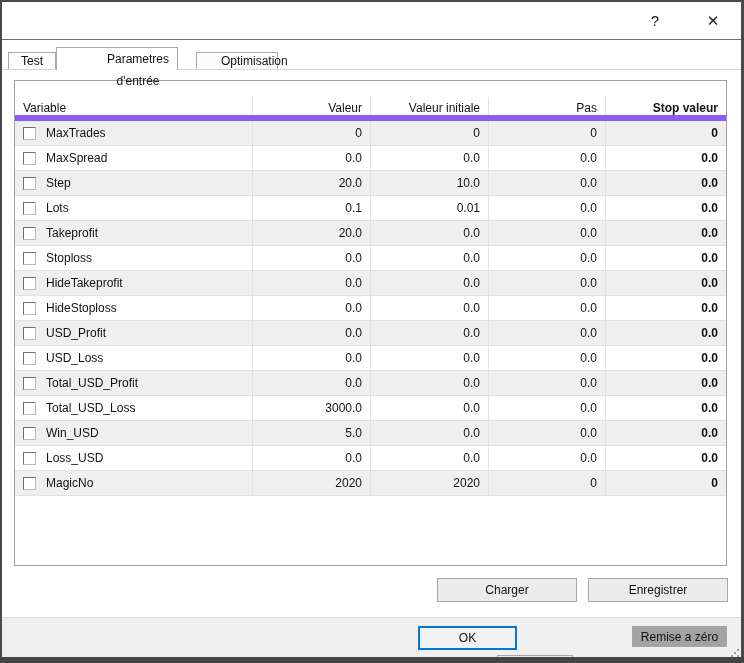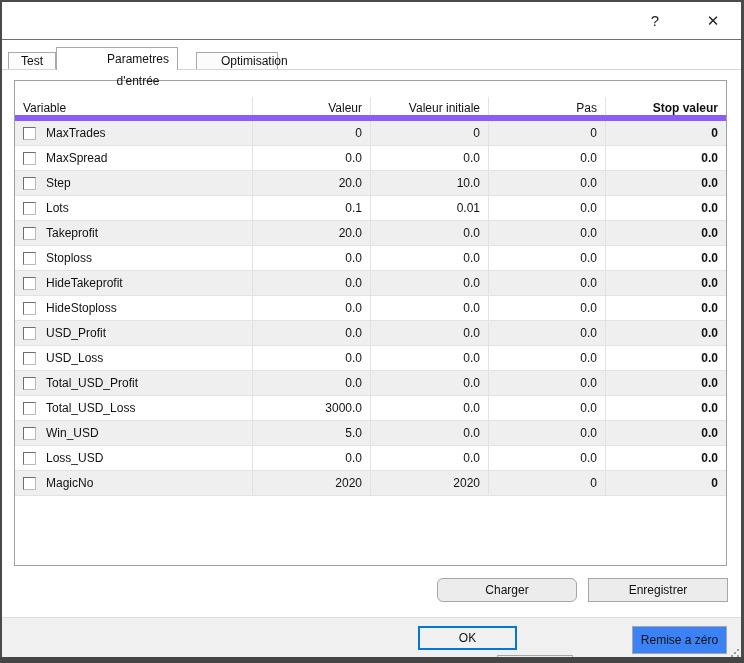--- a/index.html
+++ b/index.html
@@ -41,28 +41,28 @@
   .th-variable { text-align:left; padding-left:8px; }
   .t-row { height:25px; border-bottom:1px solid #e2e2e2; background:#fff; }
   .t-row.alt { background:#efefef; }
   .cell-var { display:flex; align-items:center; padding-left:8px; border-right:1px solid #e2e2e2; overflow:hidden; white-space:nowrap; }
   .cell-val { line-height:24px; }
   .checkbox { width:13px; height:13px; flex:0 0 13px; background:#fff; border:1px solid;
               border-color:#6e6e6e #b9b9b9 #b9b9b9 #6e6e6e; margin-right:10px; }
 
   
   .btn { position:absolute; background:#ececec; border:1px solid #a6a6a6; font-family:inherit; font-size:12px; color:#111; text-align:center; padding:0; cursor:default; }
-  .btn-charger     { left:437px; top:578px; width:140px; height:24px;border-radius:6px; }
+  .btn-charger     { left:437px; top:578px; width:140px; height:24px; }
   .btn-enregistrer { left:588px; top:578px; width:140px; height:24px; }
 
   
   .footer { position:absolute; left:2px; top:617px; width:739px; height:40px; background:#f0f0f0; border-top:1px solid #dcdcdc; }
   .btn-ok     { left:418px; top:626px; width:99px; height:24px; border:2px solid #0078d7; background:#f1f1f1; }
   .btn-annuler{ left:497px; top:626px; width:76px; height:24px; background:#eeeeee;margin-top:29px; }
-  .btn-remise { left:632px; top:626px; width:95px; height:28px; background:#3b82f6; }
+  .btn-remise { left:632px; top:626px; width:95px; height:21px; background:#a3a3a3; }
 
   .grip { position:absolute; left:737px; top:649px; width:2px; height:2px; background:#9f9f9f;
           box-shadow:-6px 6px #9f9f9f, 0 6px #9f9f9f, -3px 3px #9f9f9f; }
 </style>
 </head>
 <body>
 
 <div class="dialog">
 
   <div class="titlebar">

